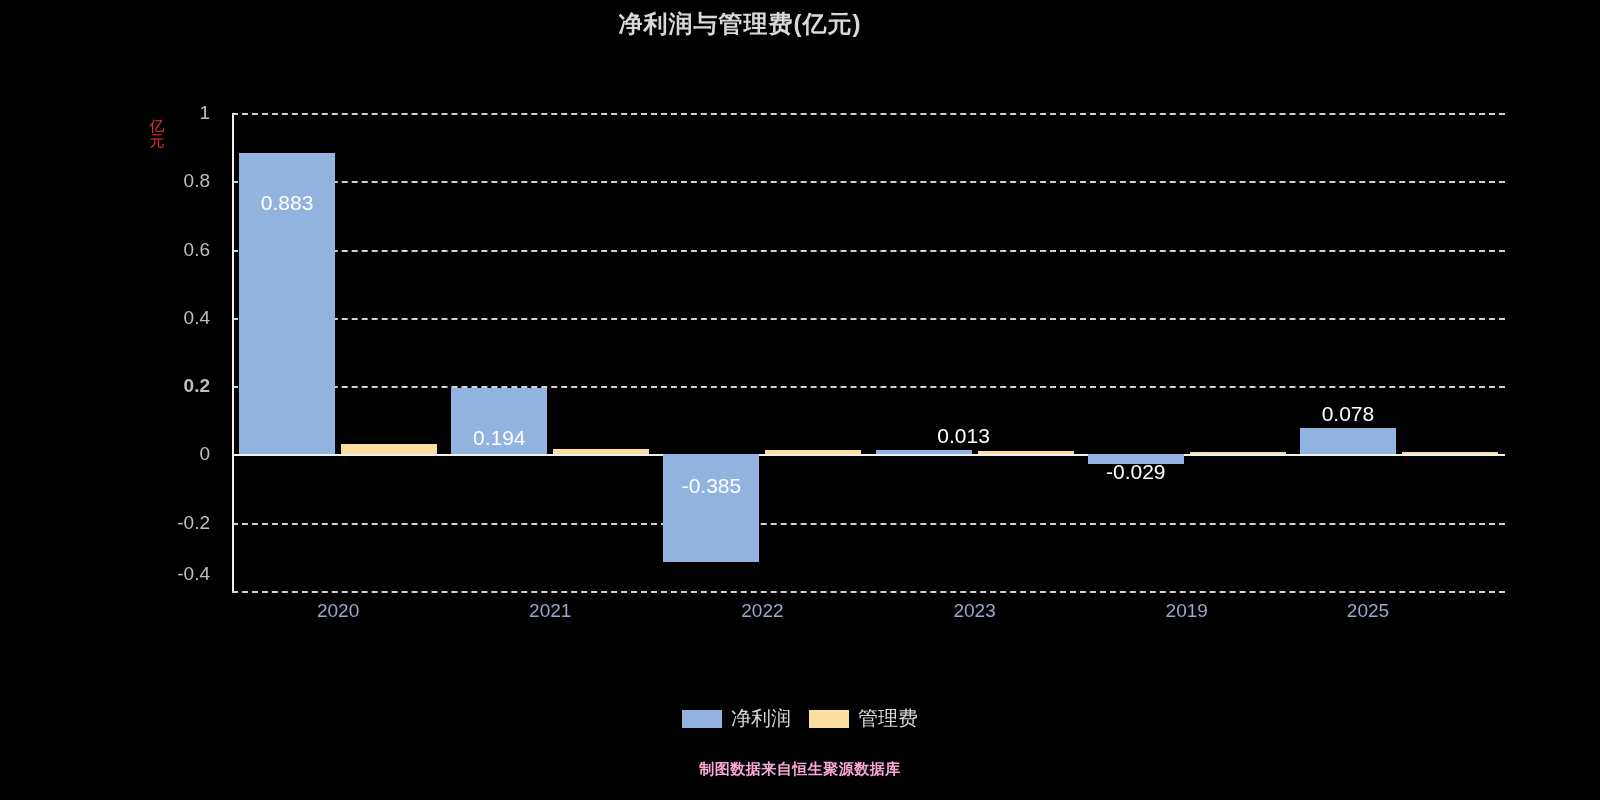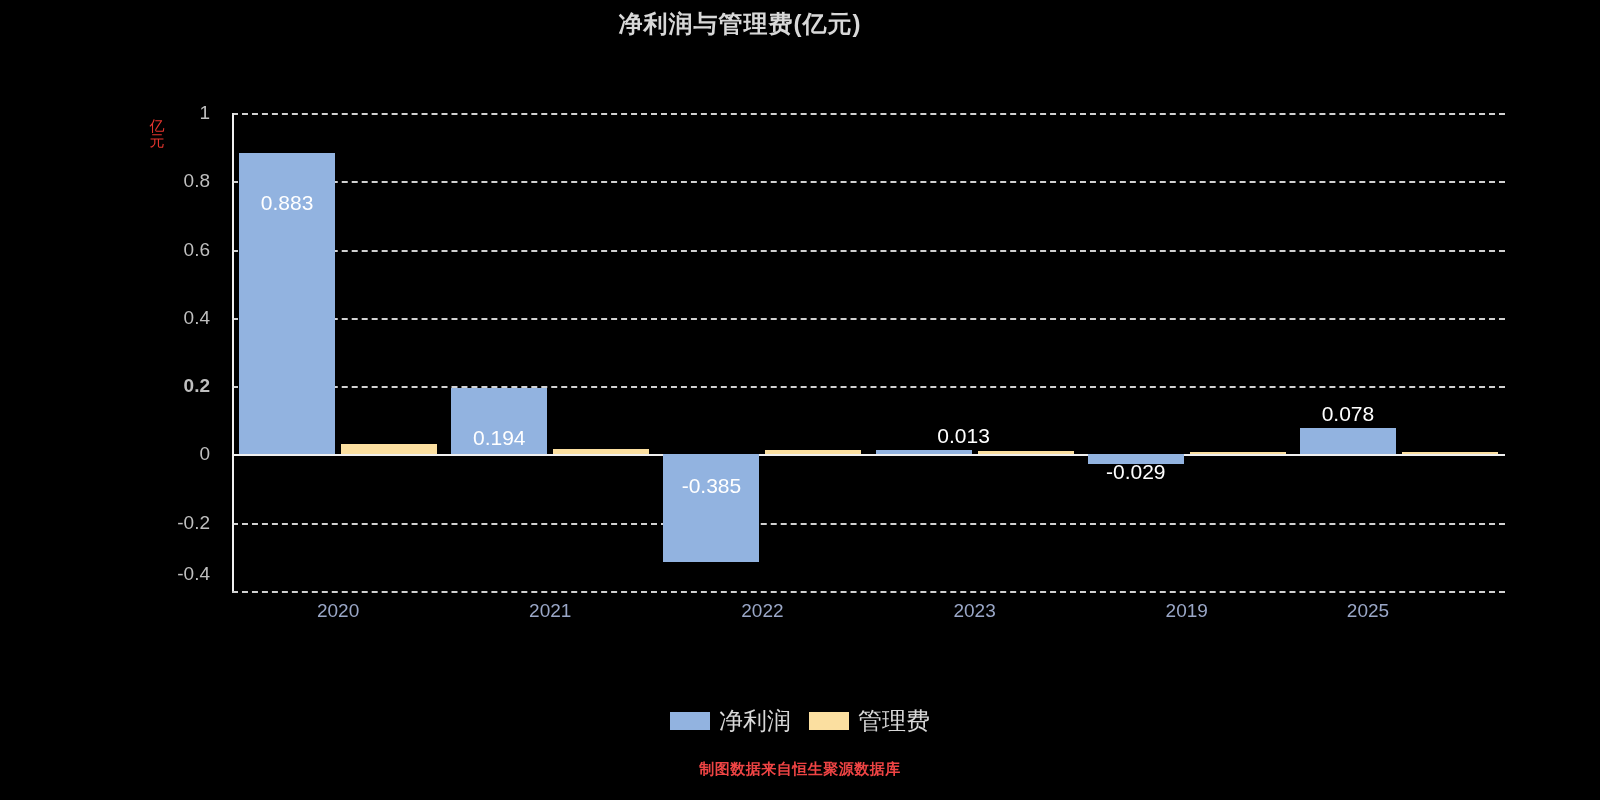--- a/index.html
+++ b/index.html
@@ -15,22 +15,22 @@
   .bar{position:absolute;}
   .bar.net{background:#92b3e0;}
   .bar.adm{background:#fbdfa0;}
   .vlabel{position:absolute;transform:translateX(-50%);color:#ffffff;font-size:21px;white-space:nowrap;}
   .ylabel{position:absolute;left:146px;top:118px;color:#e8352e;font-size:15px;width:22px;line-height:15px;word-break:break-all;text-align:center;}
   .legend{position:absolute;left:0;top:705px;width:1600px;display:flex;justify-content:center;align-items:center;gap:18px;}
   .legend-item{display:flex;align-items:center;gap:9px;}
   .swatch{width:40px;height:18px;display:inline-block;}
   .swatch.net{background:#92b3e0;}
   .swatch.adm{background:#fbdfa0;}
-  .legend-text{color:#d8d8d8;font-size:24px;}
-  .source{position:absolute;left:0;top:760px;width:1600px;text-align:center;color:#ef4444;font-size:15px;font-weight:bold;letter-spacing:.5px;}
+  .legend-text{color:#d8d8d8;font-size:20px;}
+  .source{position:absolute;left:0;top:760px;width:1600px;text-align:center;color:#f9a8d4;font-size:15px;font-weight:bold;letter-spacing:.5px;}
 </style>
 </head>
 <body>
 
 <div class="wrap">
 
   <div class="title">净利润与管理费(亿元)</div>
 
   <div class="ylabel">亿元</div>
 

